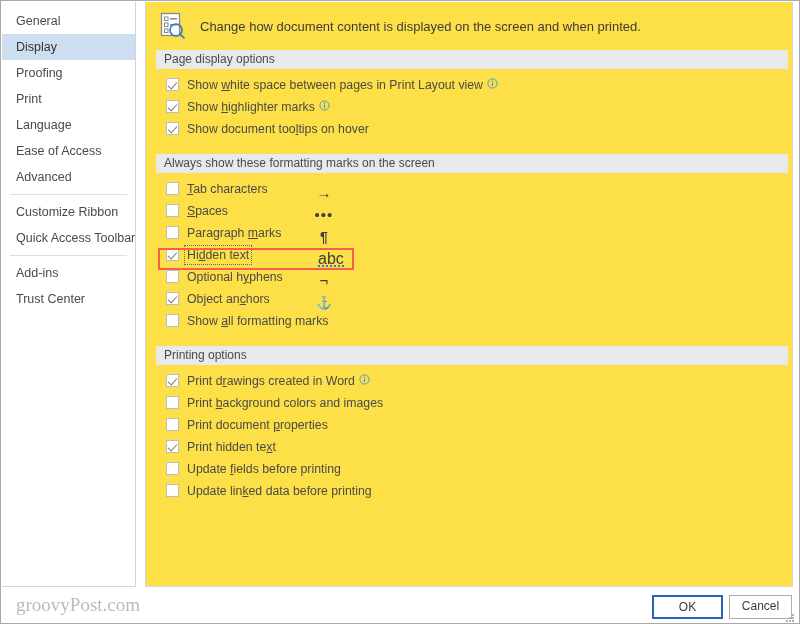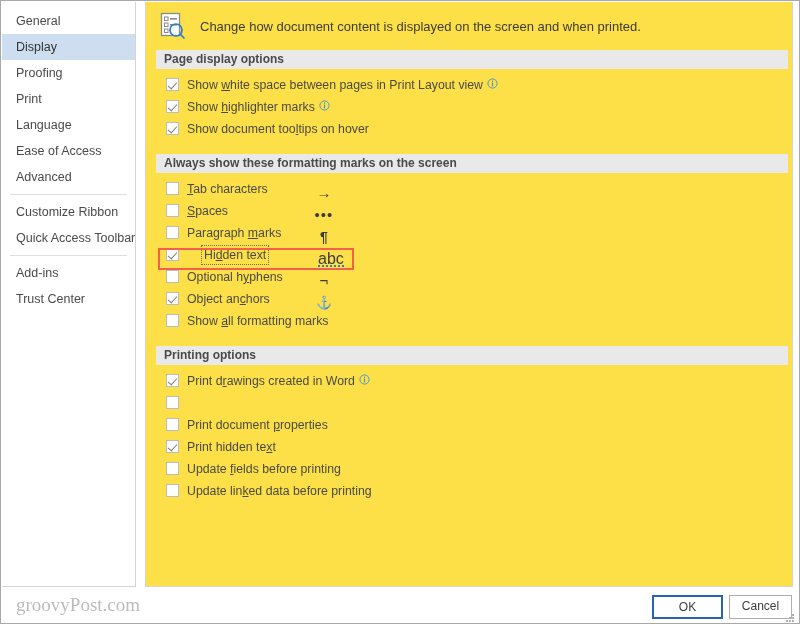--- a/index.html
+++ b/index.html
@@ -90,21 +90,21 @@
     white-space: nowrap;
   }
 
   
   .section-bar {
     margin-left: 10px;
     width: 632px;
     height: 19px;
     line-height: 19px;
     background: #e9e9e9;
-    font-weight: bold;
+    font-weight: normal;
     font-size: 12px;
     color: #4a4a4a;
     padding-left: 8px;
     box-sizing: border-box;
   }
 
   .section-body {
     padding-top: 9px;
     padding-bottom: 10px;
   }
@@ -139,21 +139,20 @@
     font-size: 12.3px;
     color: #4a4a4a;
     white-space: nowrap;
   }
   .opt-label u { text-decoration: underline; }
 
   
   .focus-ring {
     outline: 1px dotted #6a6a6a;
     outline-offset: 2px;
-    margin-left: 17px;
   }
 
   
   .info-icon {
     display: inline-block;
     width: 11px; height: 11px;
     margin-left: 4px;
     vertical-align: 2px;
   }
 
@@ -351,20 +350,21 @@
             <span class="cb checked"></span>
             <span class="opt-label"><span>Print d</span><u>r</u><span>awings created in Word</span></span>
             <span class="info-icon"><svg viewBox="0 0 12 12" width="11" height="11">
                 <circle cx="6" cy="6" r="5" fill="none" stroke="#3f8edc" stroke-width="1"></circle>
                 <rect x="5.4" y="5" width="1.2" height="4" fill="#3f8edc"></rect>
                 <rect x="5.4" y="2.8" width="1.2" height="1.4" fill="#3f8edc"></rect>
               </svg></span>
           </div>
           <div class="opt-row">
             <span class="cb"></span>
+            <span class="opt-label"><span>Print </span><u>b</u><span>ackground colors and images</span></span>
           </div>
           <div class="opt-row">
             <span class="cb"></span>
             <span class="opt-label"><span>Print document </span><u>p</u><span>roperties</span></span>
           </div>
           <div class="opt-row">
             <span class="cb checked"></span>
             <span class="opt-label"><span>Print hidden te</span><u>x</u><span>t</span></span>
           </div>
           <div class="opt-row">

